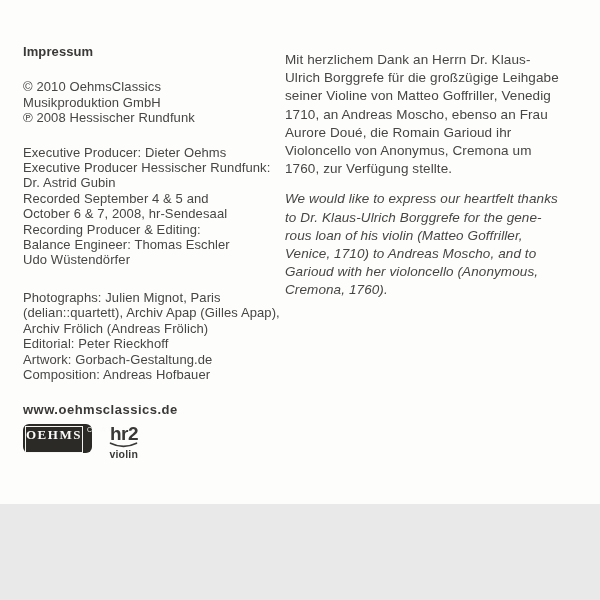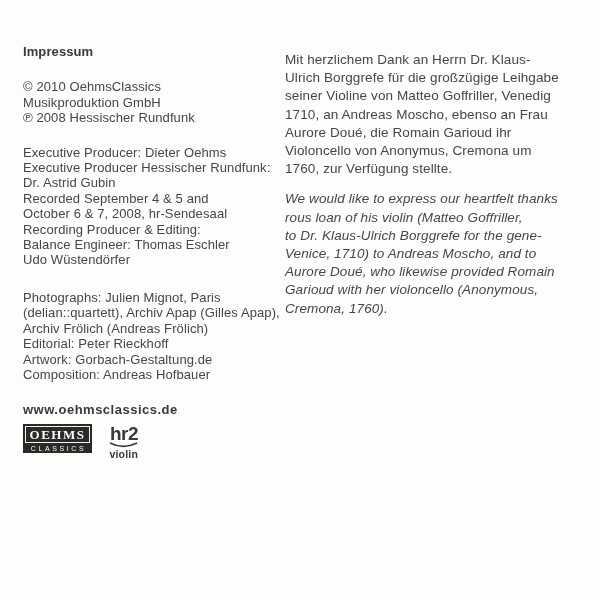--- a/index.html
+++ b/index.html
@@ -1,37 +1,37 @@
 <!DOCTYPE html>
 <html><head>
 <meta charset="utf-8">
 <style>
   html,body { margin:0; padding:0; background:#e9e9e9; }
   .page {
-    position:relative; width:600px; height:600px;
+    position:relative; width:600px; height:504px;
     background:#fdfdfc; overflow:hidden;
     font-family:"Liberation Sans", sans-serif;
     color:#474645;
   }
   .col { position:absolute; }
   .left-col  { left:23px;  top:44px;  width:255px; font-size:13px;  line-height:15.4px; letter-spacing:0.1px; }
   .right-col { left:285px; top:51px;  width:295px; font-size:13.5px; line-height:18.2px; letter-spacing:0.1px; }
   .lines > div { white-space:nowrap; }
   .heading { font-weight:bold; color:#3a3937; margin-bottom:20px; }
   .block-a { margin-bottom:19px; }
   .block-b { margin-bottom:22px; }
   .block-c { margin-bottom:20px; }
   .website { font-weight:bold; color:#3a3937; letter-spacing:0.5px; margin-bottom:10px; }
   .para-de { margin-bottom:12px; }
   .para-en { font-style:italic; }
 
   .logo-row { position:absolute; left:23px; top:424px; display:flex; align-items:flex-start; }
   .oehms-logo {
-    width:69px; height:29px; background:#2b2a27; border-radius:0;
-    display:flex; flex-direction:column; 
+    width:69px; height:29px; background:#2b2a27; border-radius:6px;
+    display:flex; flex-direction:row; 
   }
   .oehms-frame {
     margin:2px 2px 0 2px; border:1px solid #f4f4f2; text-align:center;
     font-family:"Liberation Serif", serif; color:#fbfbf9;
     font-size:13px; line-height:15px; letter-spacing:1.5px; font-weight:600;
   }
   .oehms-sub {
     text-align:center; color:#fbfbf9; font-size:7px; line-height:11px;
     letter-spacing:2.6px; padding-left:2px;
   }
@@ -96,22 +96,21 @@
         <div>Mit herzlichem Dank an Herrn Dr. Klaus-</div>
         <div>Ulrich Borggrefe für die großzügige Leihgabe</div>
         <div>seiner Violine von Matteo Goffriller, Venedig</div>
         <div>1710, an Andreas Moscho, ebenso an Frau</div>
         <div>Aurore Doué, die Romain Garioud ihr</div>
         <div>Violoncello von Anonymus, Cremona um</div>
         <div>1760, zur Verfügung stellte.</div>
       </div>
     <div class="lines para-en">
         <div>We would like to express our heartfelt thanks</div>
+        <div>to Dr. Klaus-Ulrich Borggrefe for the gene-</div>
         <div>rous loan of his violin (Matteo Goffriller,</div>
-        <div>to Dr. Klaus-Ulrich Borggrefe for the gene-</div>
         <div>Venice, 1710) to Andreas Moscho, and to</div>
-        <div>Aurore Doué, who likewise provided Romain</div>
         <div>Garioud with her violoncello (Anonymous,</div>
         <div>Cremona, 1760).</div>
       </div>
   </div>
 
 </div>
 
 </body></html>

